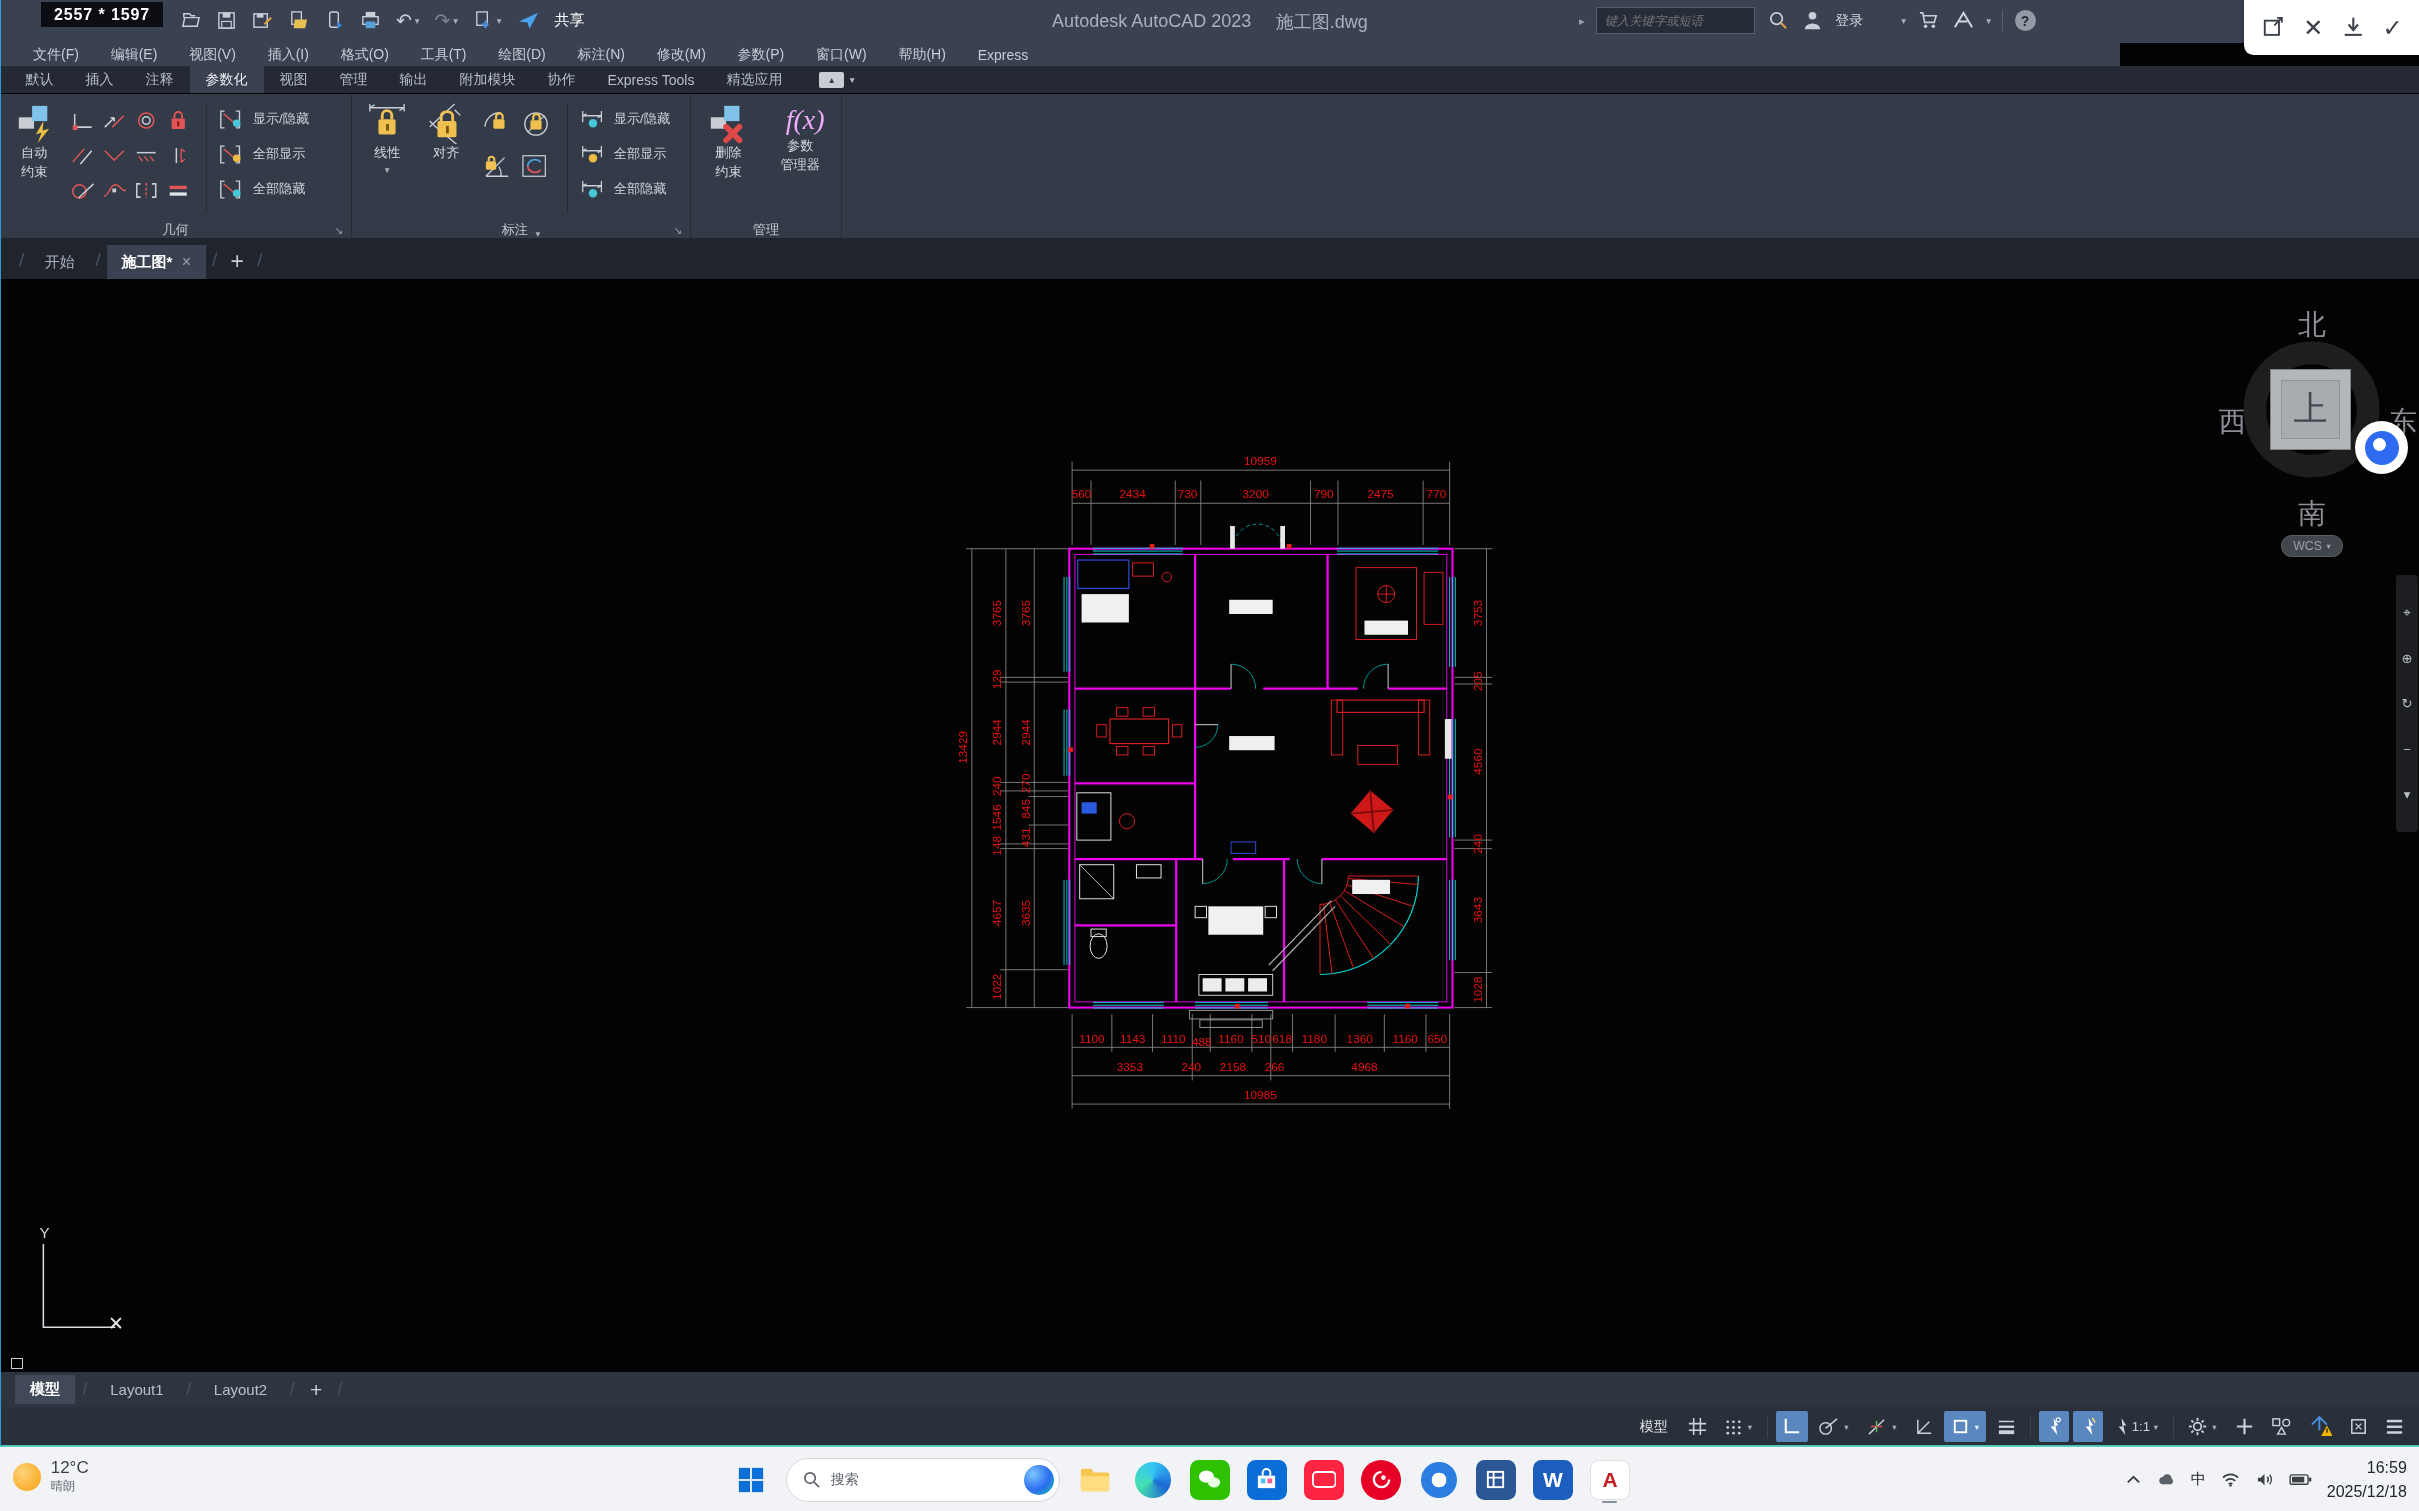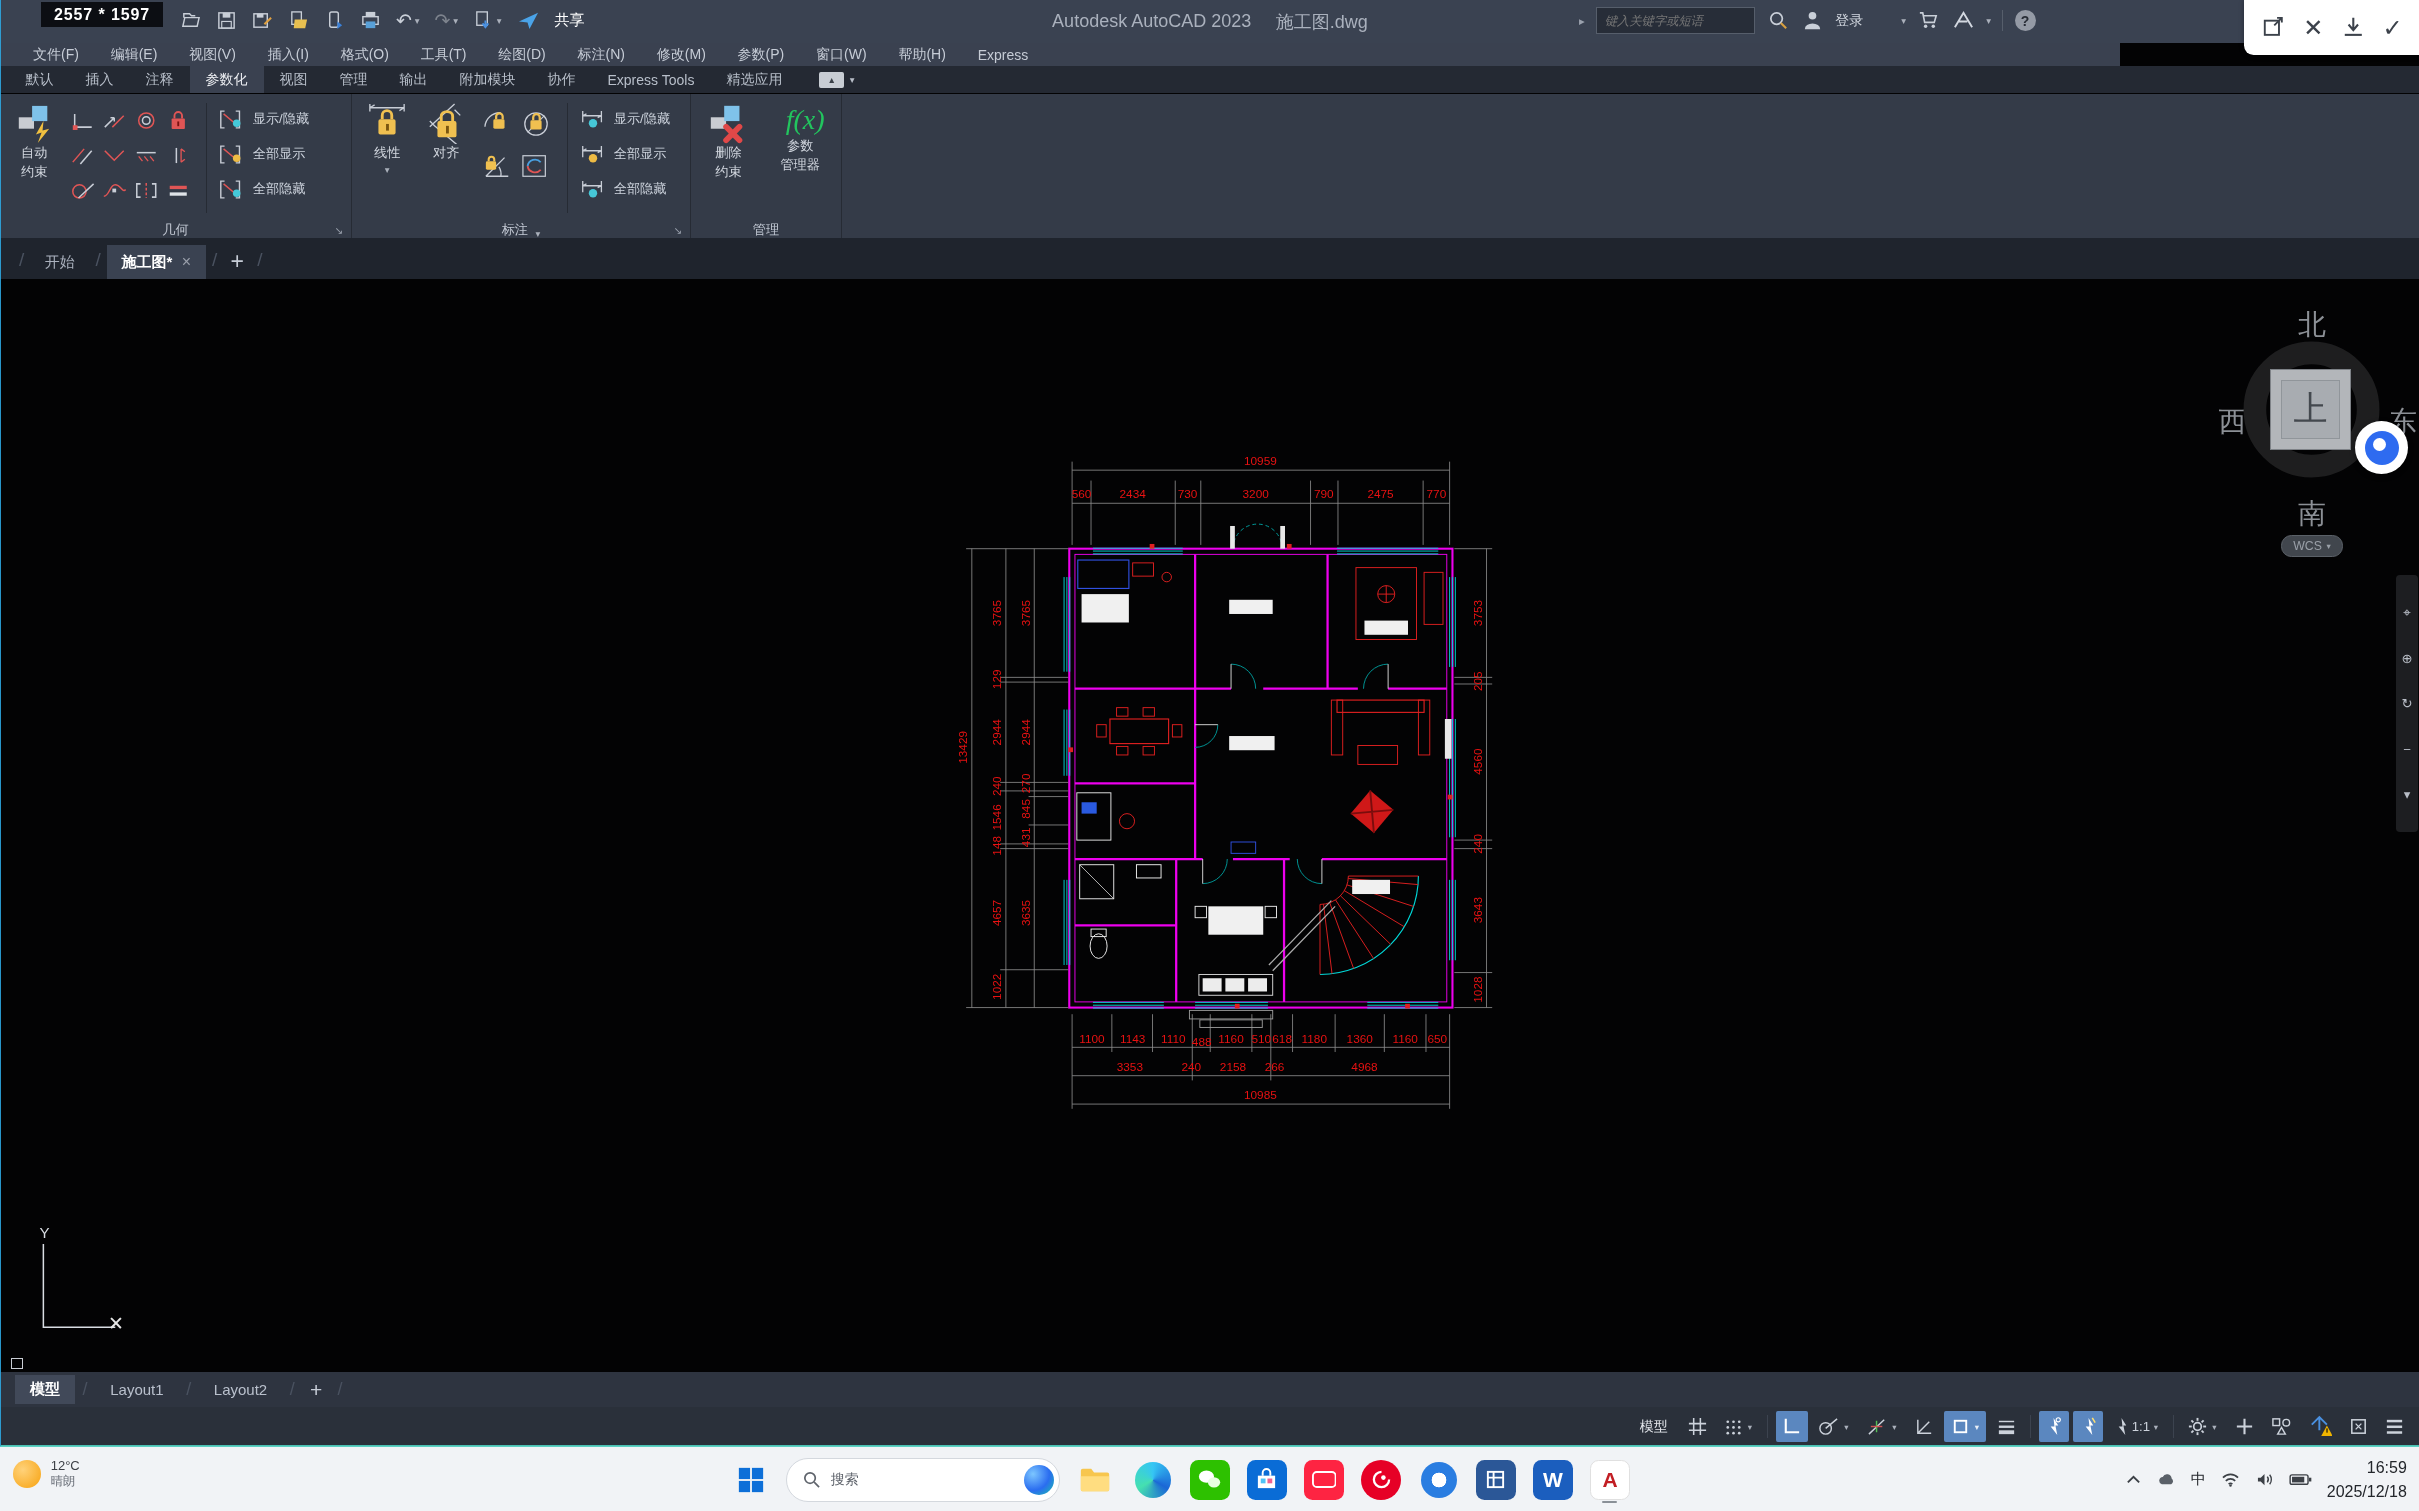--- a/index.html
+++ b/index.html
@@ -44,21 +44,21 @@
   .panel { display:flex; flex-direction:column; border-right:0.9px solid #262b34; }
   .panel-content { flex:1; display:flex; align-items:flex-start; padding:7.6px 9.5px 0 9.5px; gap:7.6px; }
   .panel-title { height:24px; display:flex; align-items:flex-end; justify-content:center; gap:7.6px; color:#c3c9d4; font-size:13.2px; position:relative; }
   .panel-title .exp { position:absolute; right:7.6px; bottom:2.8px; font-size:10.4px; color:#9aa1ad; }
   .bigbtn { display:flex; flex-direction:column; align-items:center; gap:1.9px; color:#d2d7df; font-size:13.2px; line-height:1.25; padding:0 5.7px; }
   .cgrid { display:grid; grid-template-columns:repeat(4,32px); grid-auto-rows:35px; align-items:center; justify-items:center; margin-top:1.9px; }
   .vsep { width:0.9px; align-self:stretch; background:#262b34; margin:1.9px 3.8px; }
   .showrow { display:flex; align-items:center; gap:6.6px; color:#ccd2dc; font-size:13.2px; height:35px; }
   .showcol { display:flex; flex-direction:column; justify-content:flex-start; }
   .lin-label { display:flex; align-items:center; gap:2.8px; }
-  .fx-big { font-family:"Liberation Serif","DejaVu Serif",serif; font-style:italic; font-size:28px; color:#22c55e;margin-left:10px; }
+  .fx-big { font-family:"Liberation Serif","DejaVu Serif",serif; font-style:italic; font-size:28px; color:#f0abfc;margin-left:10px; }
 
   
   .filetabs { position:absolute; left:0; top:238px; width:2420px; height:41px; background:#1f242d; display:flex; align-items:flex-end; padding-left:13.2px; }
   .ft-slash { color:#4a5260; font-size:19px; margin:0 5.7px 7.6px 5.7px; }
   .ftab { display:flex; align-items:center; gap:9.5px; height:34px; padding:0 15px; font-size:15px; color:#aab1bd; }
   .ftab.active { background:#3a4251; color:#fff; font-weight:bold; }
   .ftab .x { color:#9aa0ab; font-weight:normal; font-size:16px; }
   .ft-plus { color:#c6ccd6; font-size:23px; margin:0 7.6px 3.8px 7.6px; }
 
   
@@ -98,21 +98,21 @@
   .sb-btn.blue { background:#5b87bf; color:#fff; }
   .sb-caret { font-size:8.5px; color:#aab0bb; padding:0 1.9px; }
   .sb-sep { width:0.9px; height:23px; background:#3c434f; margin:0 3.8px; }
   .sb-model { font-size:14px; color:#e3e6eb; padding:0 9.5px; }
 
   
   .taskbar { position:absolute; left:0; top:1446px; width:2420px; height:65px; background:#f1f3f6; border-top:0.9px solid #d9dde2; }
   .weather { position:absolute; left:13.2px; top:11.4px; display:flex; align-items:center; gap:9.5px; }
   .weather .sun { width:28px; height:28px; border-radius:50%; background:radial-gradient(circle at 35% 35%, #ffd27a, #f7a10e); }
   .weather .wt { display:flex; flex-direction:column; }
-  .weather .t1 { font-size:13px; color:#3c3f45; }
+  .weather .t1 { font-size:17px; color:#3c3f45; }
   .weather .t2 { font-size:12.3px; color:#6a6f78; }
   .tb-center { position:absolute; left:729px; top:0; height:65px; display:flex; align-items:center; gap:13.2px; }
   .tb-icon { width:44px; height:44px; display:flex; align-items:center; justify-content:center; position:relative; }
   .tb-icon .ind { position:absolute; left:14px; bottom:-1.9px; width:15px; height:2.8px; border-radius:1.9px; background:#8a9097; }
   .search-pill { width:274px; height:44px; background:#fff; border:0.9px solid #d4d8de; border-radius:22px; display:flex; align-items:center; padding:0 5.7px 0 15px; gap:9.5px; }
   .search-pill .stext { color:#5f646c; font-size:14px; flex:1; }
   .bing-ball { width:30px; height:30px; border-radius:50%; background:radial-gradient(circle at 30% 30%, #7cc6ff, #2a6df0 55%, #19c3a8); }
   .tile { width:40px; height:40px; border-radius:8.5px; display:flex; align-items:center; justify-content:center; color:#fff; font-weight:bold; font-size:21px; }
   .tb-right { position:absolute; right:13.2px; top:0; height:65px; display:flex; align-items:center; gap:15px; }
   .ime-badge { font-size:15px; color:#23262b; }

